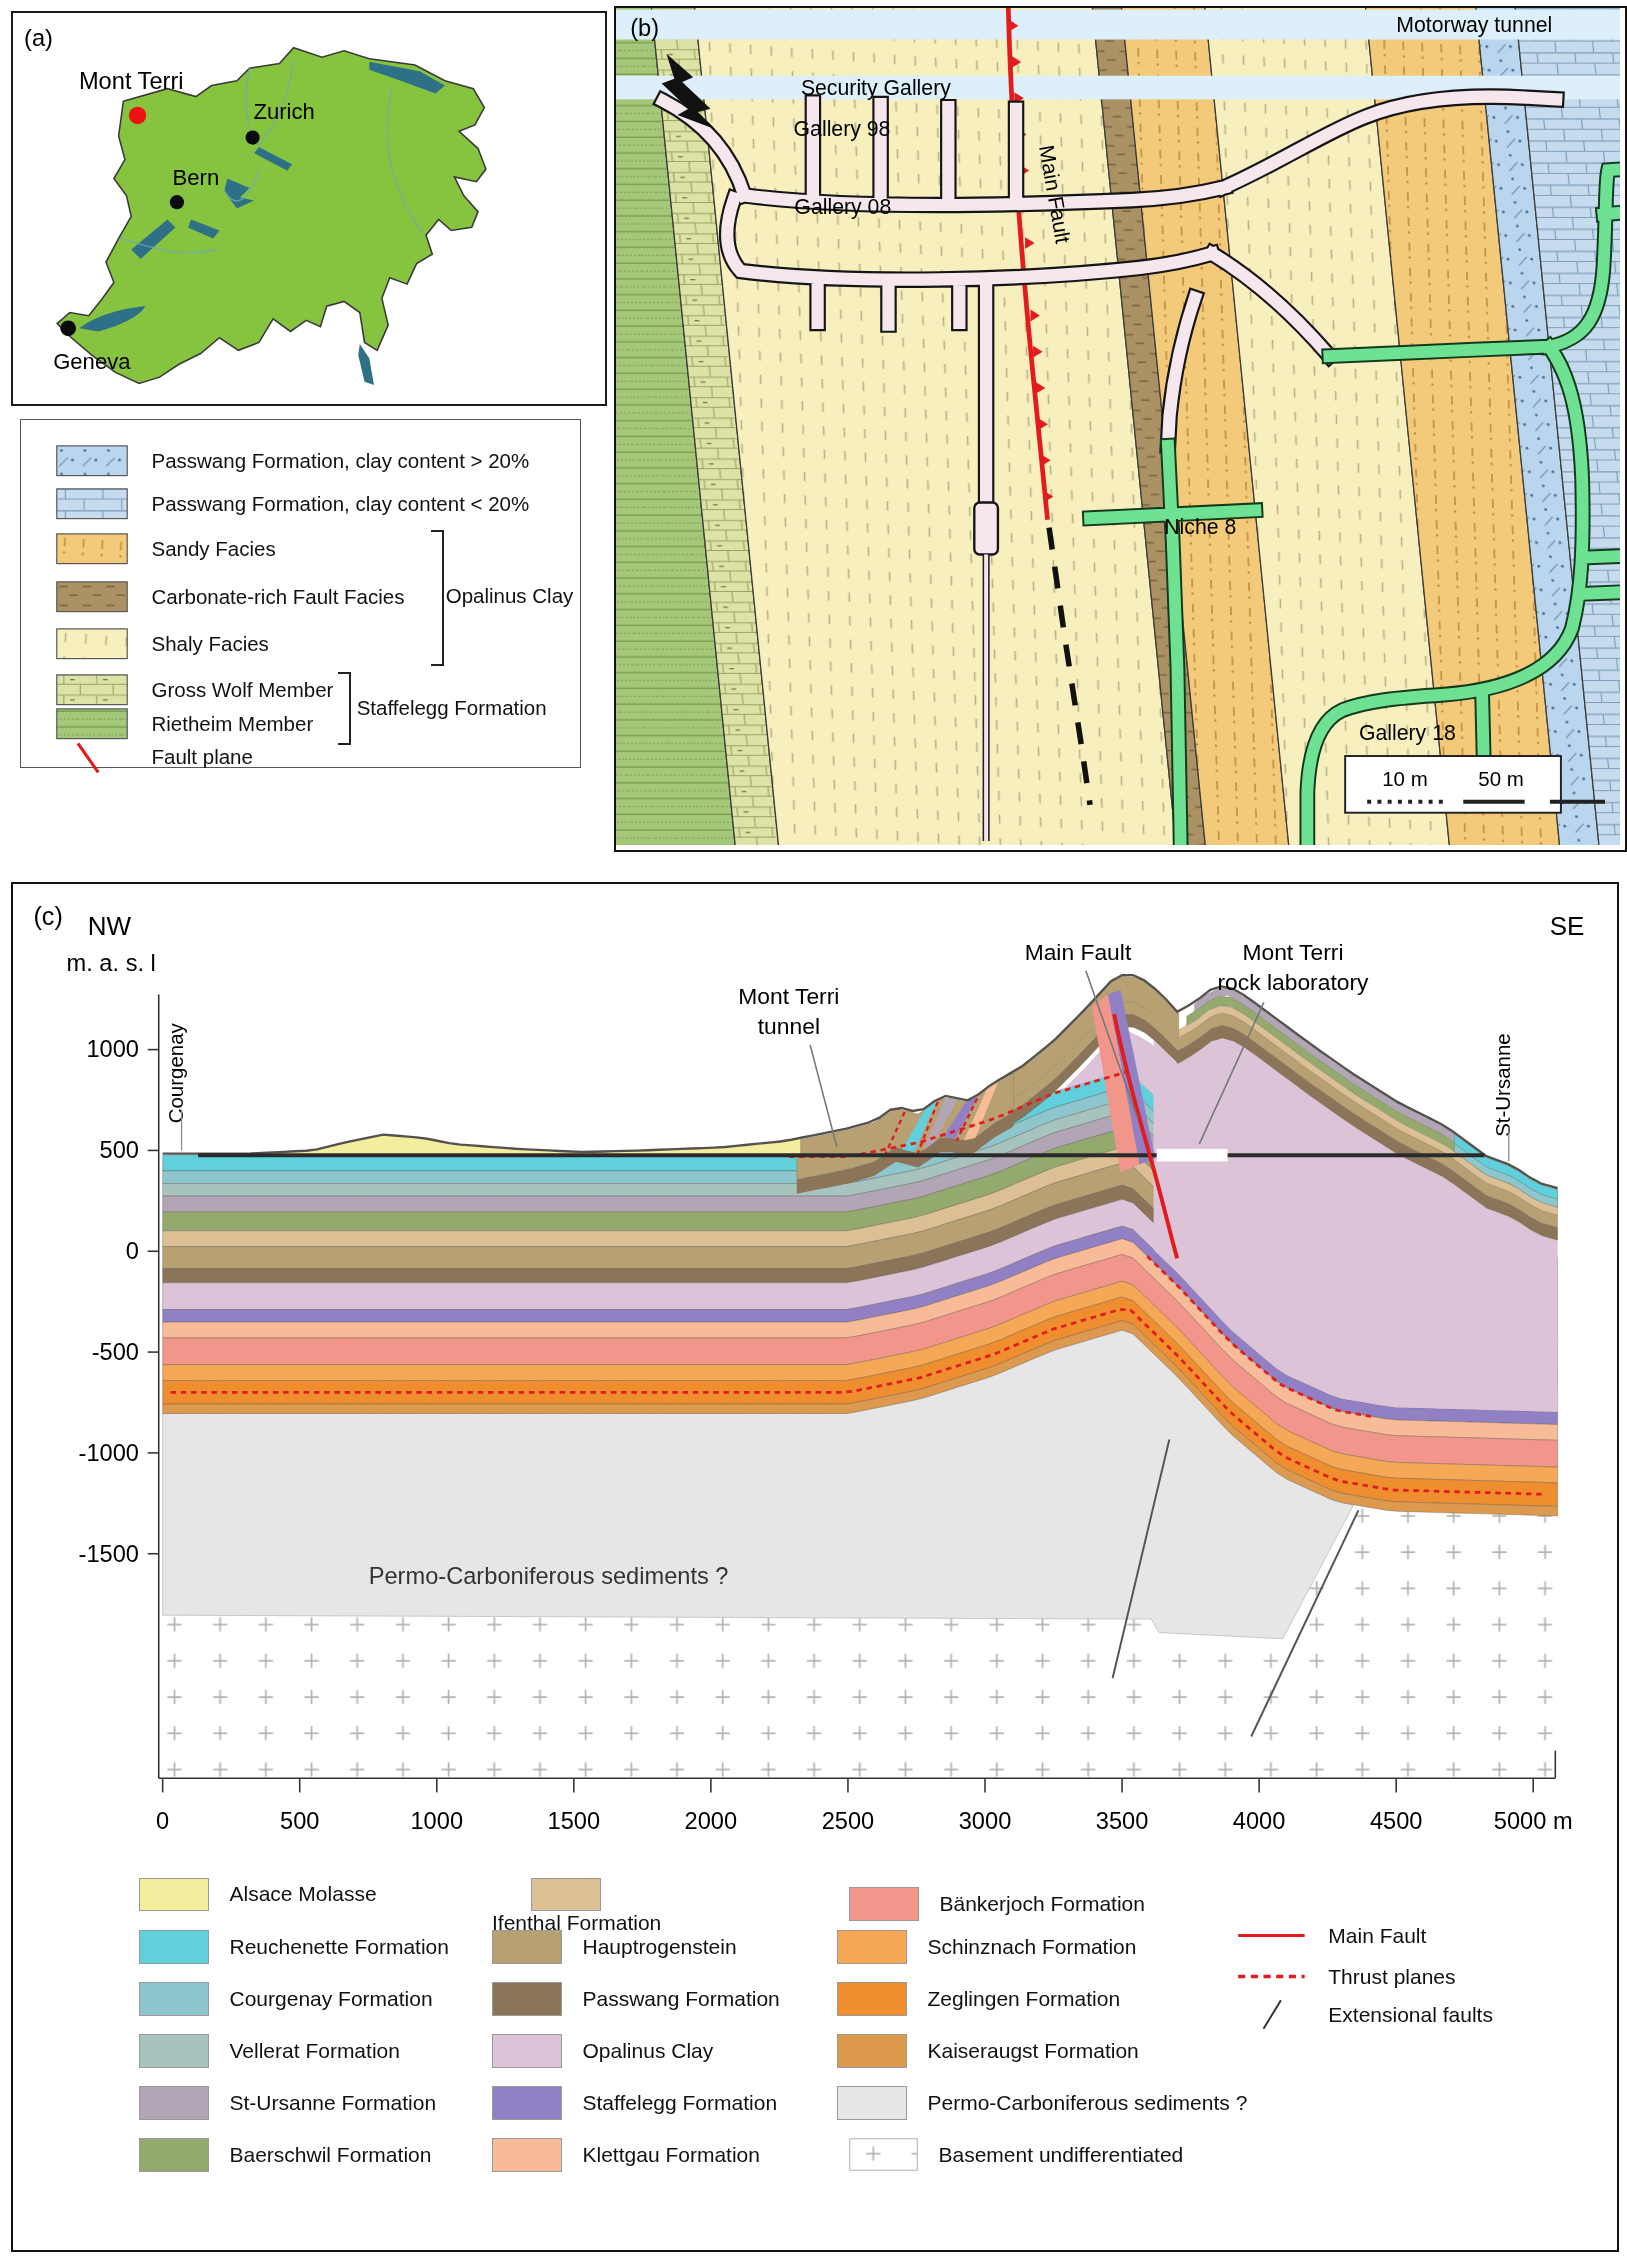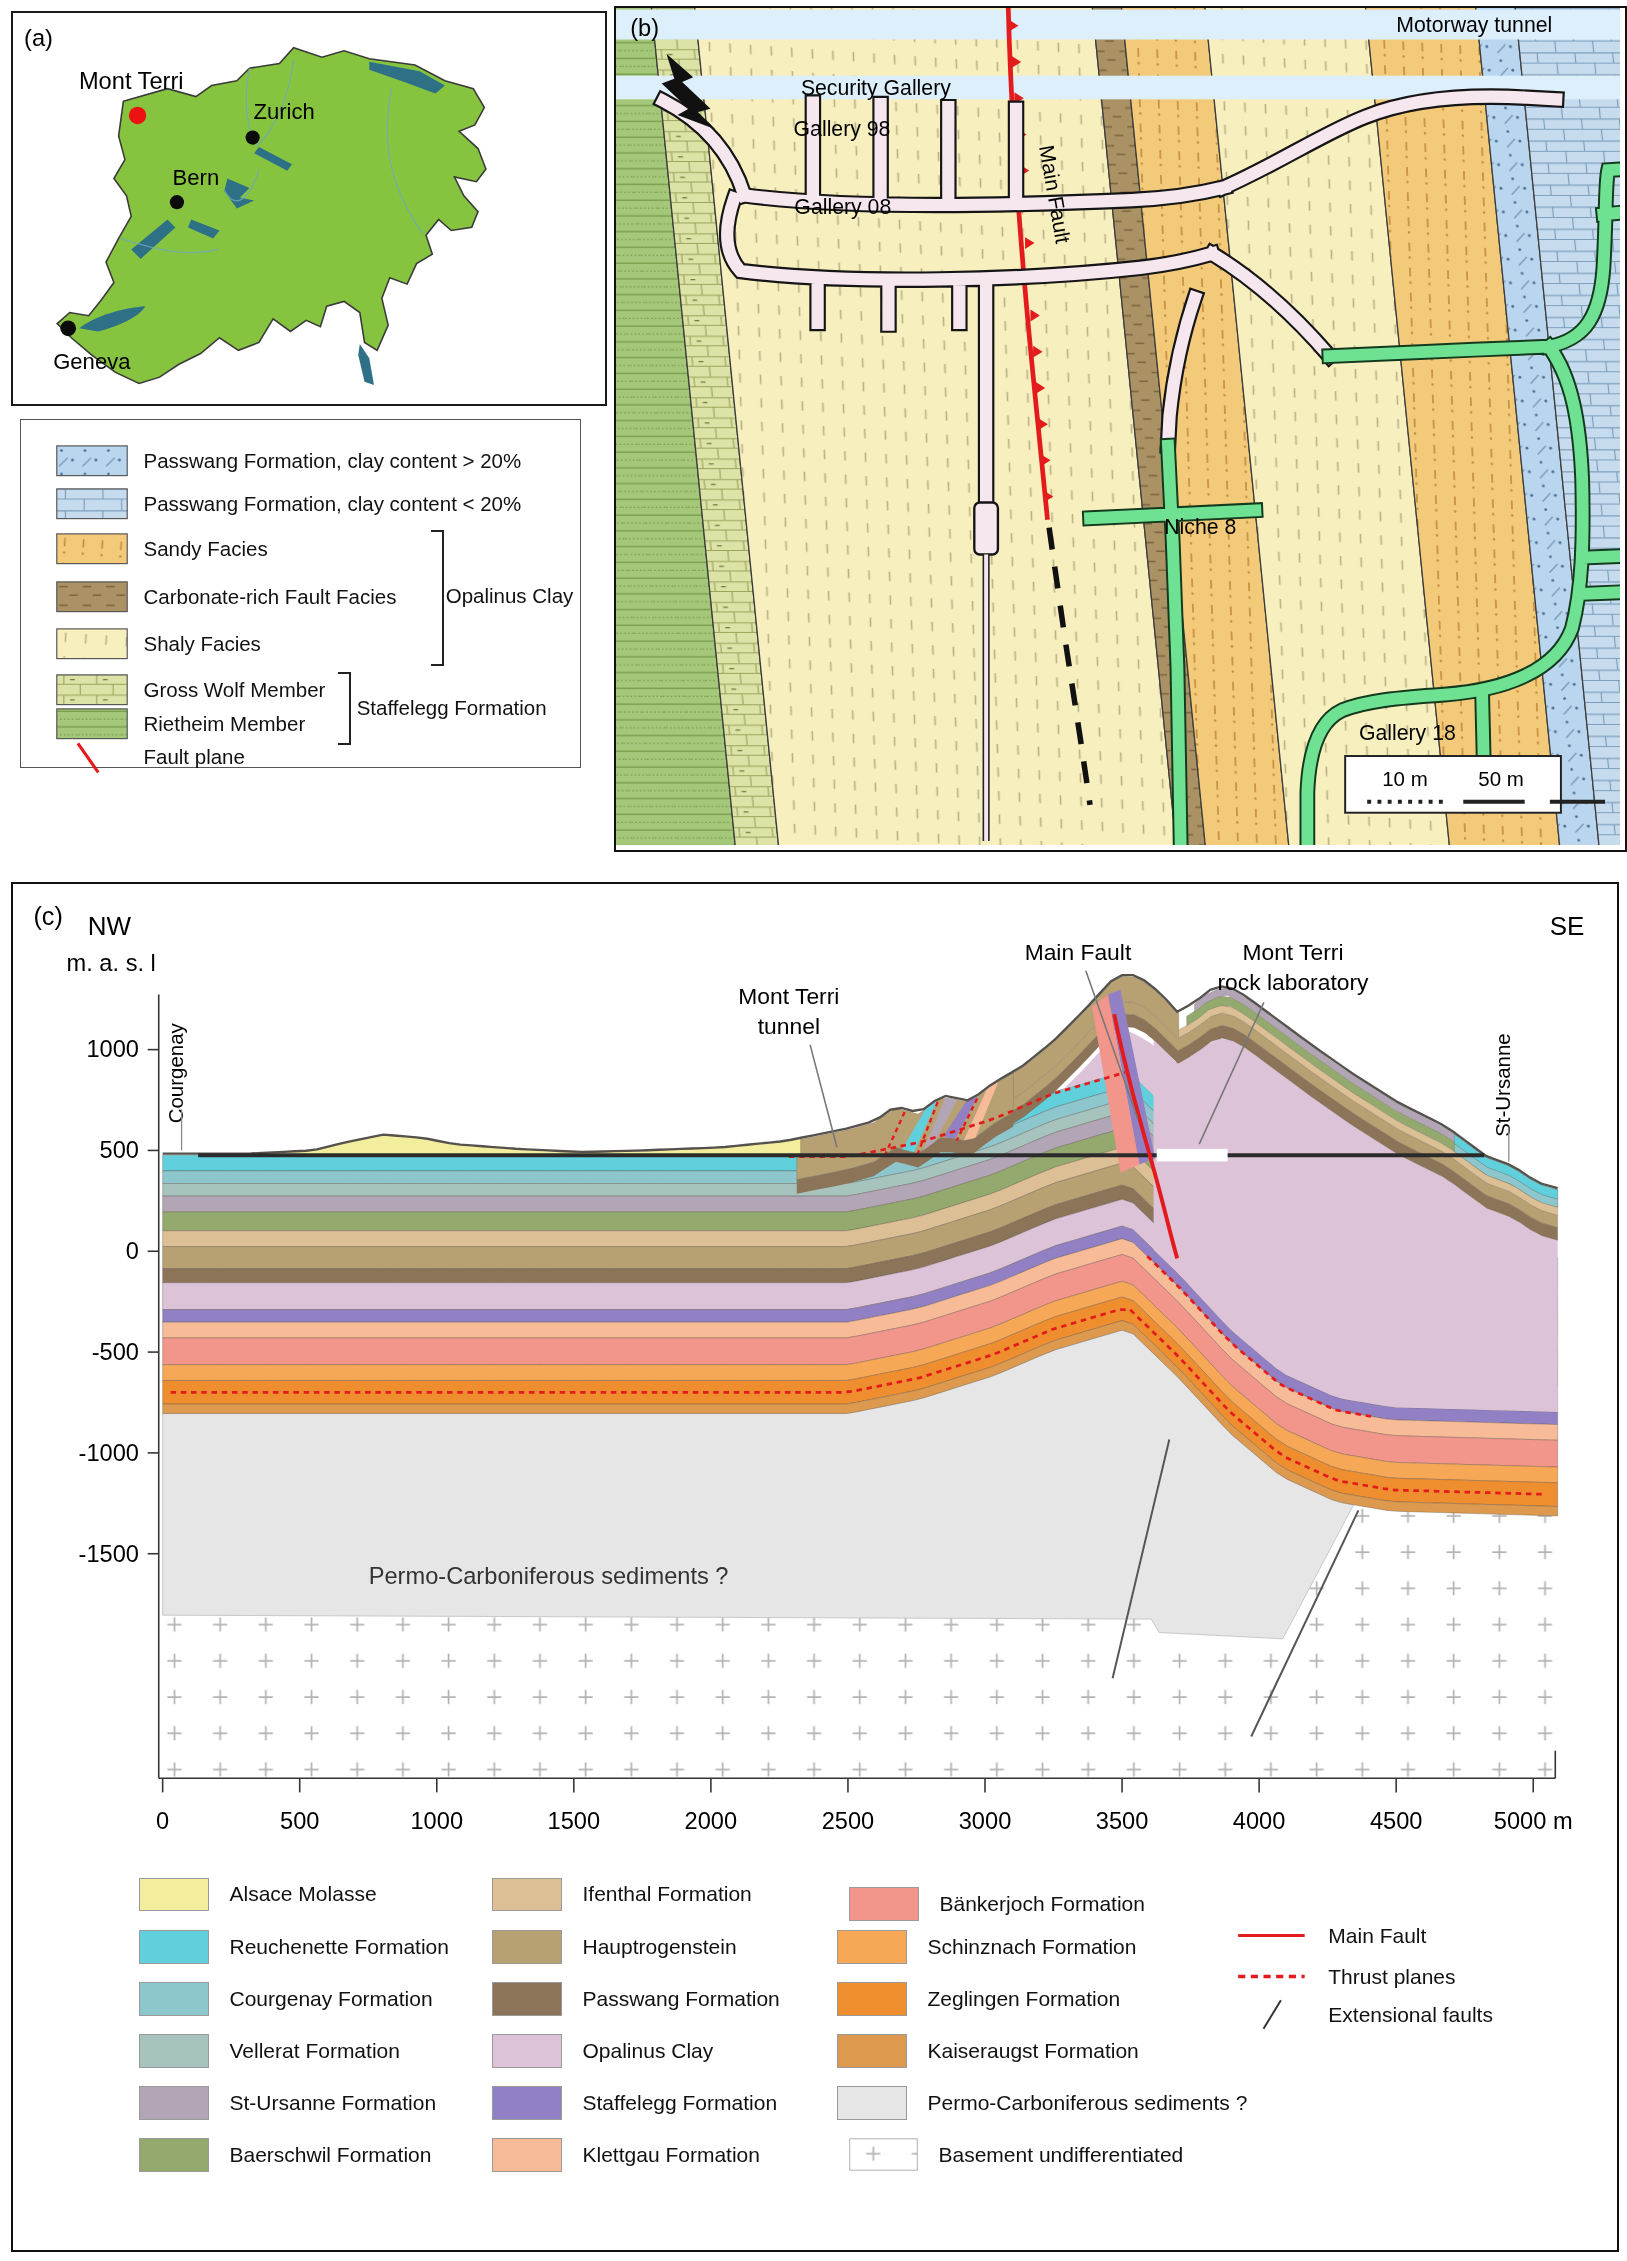--- a/index.html
+++ b/index.html
@@ -4,21 +4,21 @@
 <style>
   html,body{margin:0;padding:0;background:#ffffff;}
   .fig{position:relative;width:1628px;height:2261px;background:#fff;
        font-family:"Liberation Sans",sans-serif;color:#111;overflow:hidden;}
   .panel{position:absolute;background:#fff;}
   #panelA{left:11px;top:11px;width:592px;height:391px;border:2.4px solid #1a1a1a;}
   #legendB{left:19.7px;top:419px;width:559px;height:347px;border:1.6px solid #555;background:#fff;}
   #panelB{left:614px;top:6.3px;width:1009px;height:842px;border:2.4px solid #111;}
   #panelC{left:11px;top:882px;width:1604px;height:1366px;border:2.4px solid #111;}
   svg{display:block;}
-  .lrow{position:absolute;display:flex;align-items:center;}
+  .lrow{position:absolute;display:flex;align-items:center;gap:8px;}
   .lrow .lab{font-size:20.5px;color:#111;white-space:nowrap;}
   .lrow svg{margin-right:15.8px;}
   .bracket{position:absolute;border:2px solid #222;border-left:none;width:11px;}
   .bracket-lab{position:absolute;font-size:20.5px;white-space:nowrap;}
   .clegend-row{position:absolute;display:flex;align-items:center;}
   .clegend-row .sw{width:68px;height:31.5px;border:0.8px solid #9a9a9a;margin-right:20.5px;flex:none;}
   .clegend-row .lab{font-size:21px;white-space:nowrap;}
   .flegend-row{position:absolute;display:flex;align-items:center;}
   .flegend-row svg{margin-right:17.3px;flex:none;}
   .flegend-row .lab{font-size:21px;white-space:nowrap;}
@@ -397,21 +397,21 @@
           <span class="lab">Vellerat Formation</span>
         </div>
         <div class="clegend-row" style="left: 126px; top: 217px;">
           <div class="sw" style="background:#b2a5b6;"></div>
           <span class="lab">St-Ursanne Formation</span>
         </div>
         <div class="clegend-row" style="left: 126px; top: 269px;">
           <div class="sw" style="background:#93a96d;"></div>
           <span class="lab">Baerschwil Formation</span>
         </div>
-        <div class="clegend-row" style="left: 479px; top: 8.7px;">
+        <div class="clegend-row" style="left: 479px; top: 8.7px; flex-direction: column;">
           <div class="sw" style="background:#dcbf94;"></div>
           <span class="lab">Ifenthal Formation</span>
         </div>
         <div class="clegend-row" style="left: 479px; top: 61px;">
           <div class="sw" style="background:#b7a173;"></div>
           <span class="lab">Hauptrogenstein</span>
         </div>
         <div class="clegend-row" style="left: 479px; top: 113px;">
           <div class="sw" style="background:#8b7458;"></div>
           <span class="lab">Passwang Formation</span>

